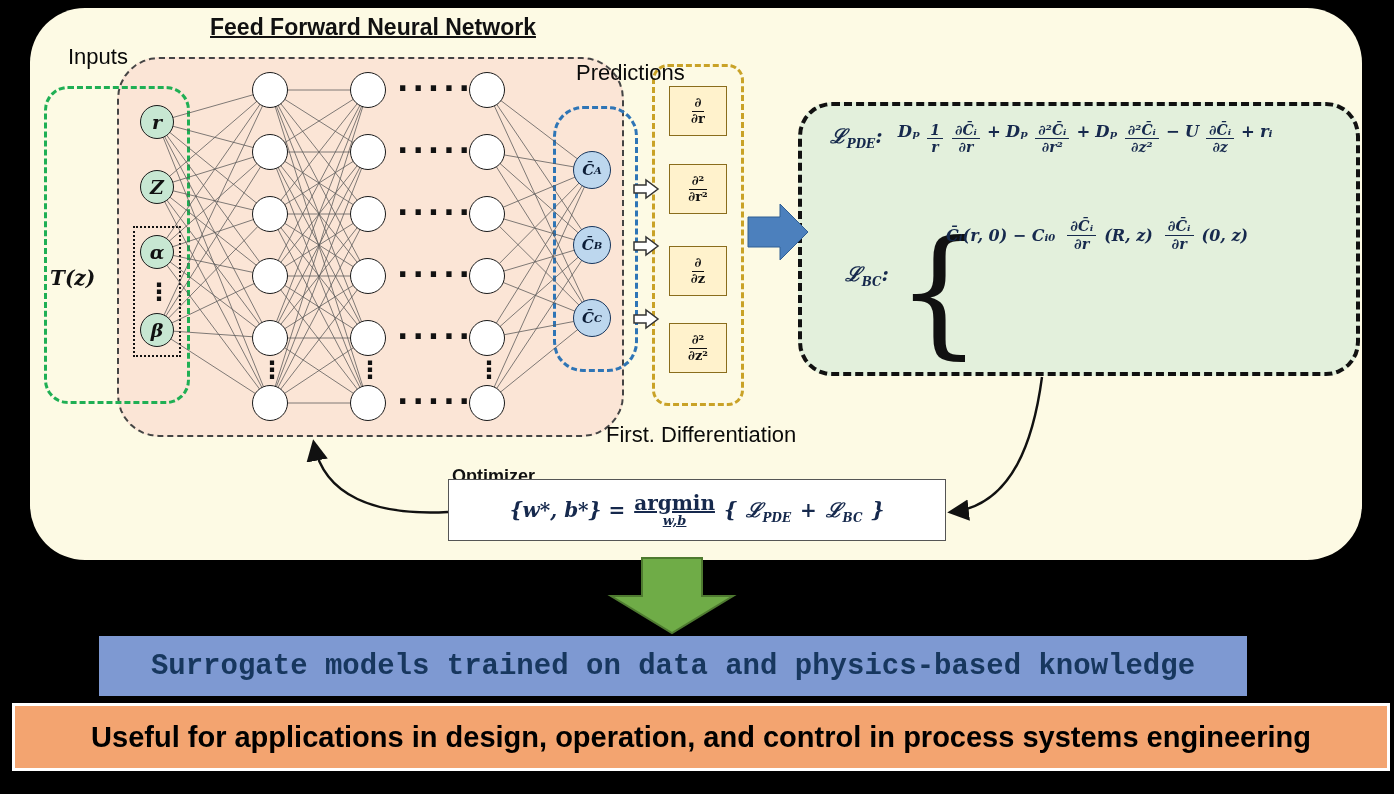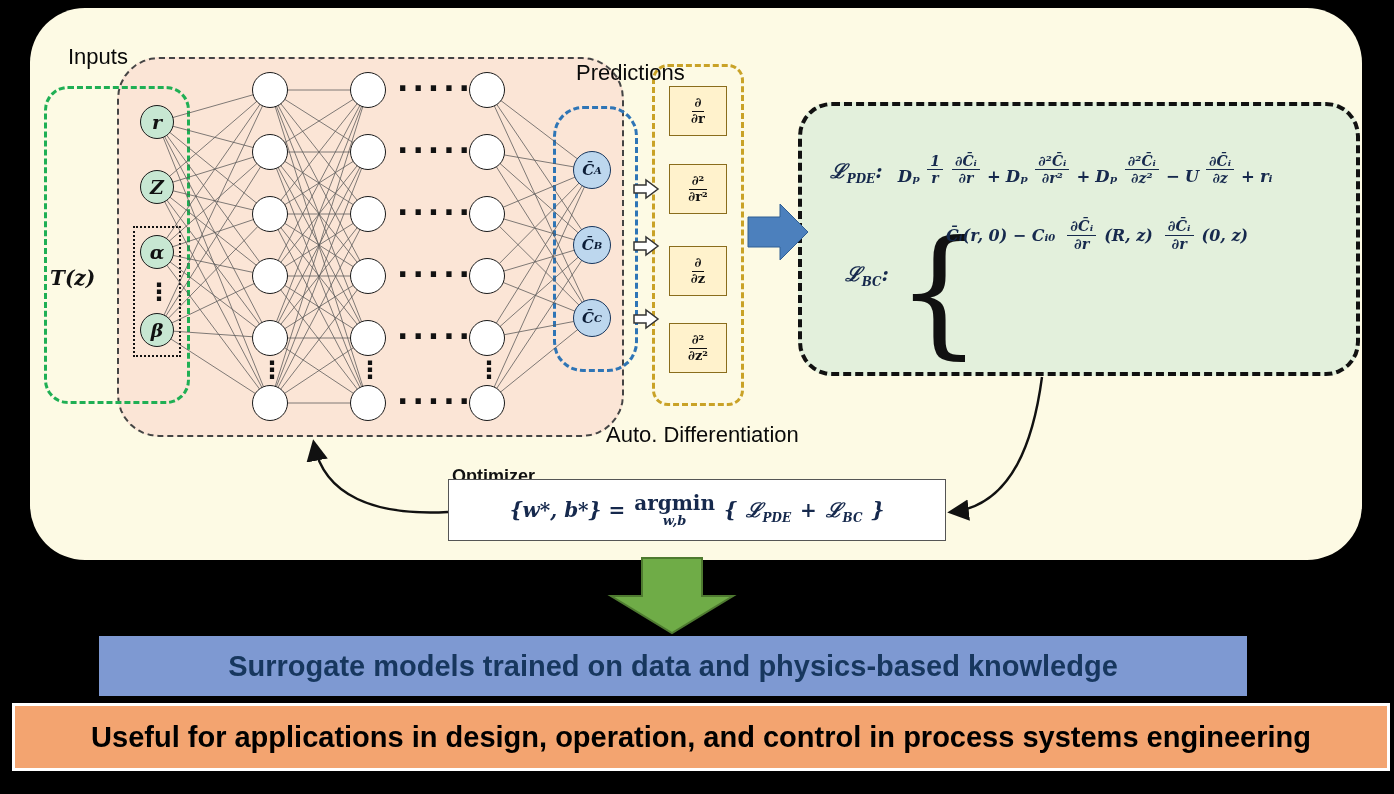--- a/index.html
+++ b/index.html
@@ -42,42 +42,42 @@
 
   .dbox{position:absolute;width:58px;height:50px;background:#FFF2CC;border:1.5px solid #8a6d1c;
         z-index:2;display:flex;align-items:center;justify-content:center;box-sizing:border-box;}
   .frac{display:inline-flex;flex-direction:column;align-items:center;vertical-align:middle;margin:0 2px;}
   .frac .num{border-bottom:1.6px solid currentColor;padding:0 3px;line-height:1.15;}
   .frac .den{padding:0 3px;line-height:1.15;}
   .dbox .frac{font:bold 13px "DejaVu Serif",serif;color:#111;}
 
   .math{font-family:"DejaVu Serif",serif;font-weight:bold;font-style:italic;color:#16294d;}
   .pde-row{position:absolute;left:830px;top:122px;width:522px;height:64px;z-index:4;
-           display:flex;align-items:flex-end;gap:5px;font-size:16.5px;font-style:italic;}
+           display:flex;align-items:flex-start;gap:5px;font-size:16.5px;font-style:italic;}
   .pde-row .frac{font-size:14px;}
   .Lbl{font-size:20px;margin-right:10px;white-space:nowrap;}
   .Lbl sub{font-size:12px;}
   .bc-label{position:absolute;left:845px;top:260px;z-index:4;font-size:20px;}
   .bc-brace{position:absolute;left:896px;top:208px;z-index:4;font-family:"DejaVu Serif",serif;
             font-size:135px;line-height:1.25;font-weight:normal;color:#111;transform:scaleY(1.02);}
   .bc-lines{position:absolute;left:946px;top:218px;z-index:4;display:flex;flex-direction:row;
             gap:10px;font-size:16px;}
   .bc-lines .frac{font-size:14.5px;}
   .bc-row{display:flex;align-items:center;gap:6px;}
 
   .opt-box{position:absolute;left:448px;top:479px;width:498px;height:62px;background:#FFFFFF;
            border:1.5px solid #555;z-index:4;display:flex;align-items:center;justify-content:center;
            gap:9px;font-size:20px;box-sizing:border-box;}
-  .argmin{display:inline-flex;flex-direction:column;align-items:center;font-style:normal;line-height:1.05;}
+  .argmin{display:inline-flex;flex-direction:column;align-items:center;font-style:normal;line-height:1.05;text-decoration:underline;}
   .argmin .sub{font-size:13px;font-style:italic;}
   .opt-box sub{font-size:12px;}
 
   .banner-blue{position:absolute;left:99px;top:636px;width:1148px;height:60px;background:#7E99D2;z-index:4;
            display:flex;align-items:center;justify-content:center;}
-  .banner-blue span{font-size:29px;font-weight:bold;color:#17375E;}
+  .banner-blue span{font-size:29px;font-weight:bold;color:#17375E;font-family:Liberation Mono, monospace;}
   .banner-orange{position:absolute;left:12px;top:703px;width:1378px;height:68px;background:#F3A470;
            border:3px solid #ffffff;z-index:4;display:flex;align-items:center;justify-content:center;
            box-sizing:border-box;}
   .banner-orange span{font-size:29px;font-weight:bold;color:#000;}
 </style>
 </head>
 <body>
 
 <div class="page" id="page">
 
@@ -177,24 +177,25 @@
       </g>
     <polygon fill="#fff" stroke="#333" stroke-width="1.5" points="634,185 646,185 646,180 658,189 646,198 646,193 634,193"></polygon>
     <polygon fill="#fff" stroke="#333" stroke-width="1.5" points="634,242 646,242 646,237 658,246 646,255 646,250 634,250"></polygon>
     <polygon fill="#fff" stroke="#333" stroke-width="1.5" points="634,315 646,315 646,310 658,319 646,328 646,323 634,323"></polygon>
     <polygon fill="#4C80BD" stroke="#2F5E94" stroke-width="1" points="748,217 780,217 780,204 808,232 780,260 780,247 748,247"></polygon>
     <polygon fill="#6FAC47" stroke="#4E7A30" stroke-width="2" points="642,558 702,558 702,596 733,596 672,633 611,596 642,596"></polygon>
     <path d="M448,512 C375,516 324,496 314,444" fill="none" stroke="#111" stroke-width="2.4" marker-end="url(#ah)"></path>
     <path d="M1042,377 C1034,437 1014,505 952,512" fill="none" stroke="#111" stroke-width="2.4" marker-end="url(#ah)"></path>
   </svg>
 
+  <div class="title">Feed Forward Neural Network</div>
   <div class="lbl" style="left:68px;top:44px;">Inputs</div>
   <div class="tz">T(z)</div>
   <div class="lbl" style="left:576px;top:60px;">Predictions</div>
-  <div class="lbl" style="left:606px;top:422px;">Auto. Differentiation</div>
+  <div class="lbl" style="left:606px;top:422px;">First. Differentiation</div>
   <div class="opt-label">Optimizer</div>
 
   <div class="node in-node" style="left:140px;top:105px;width:34px;height:34px;">
     <span>r</span>
     </div>
   <div class="node in-node" style="left:140px;top:170px;width:34px;height:34px;">
     <span>Z</span>
     </div>
   <div class="node in-node" style="left:140px;top:235px;width:34px;height:34px;">
     <span>α</span>

